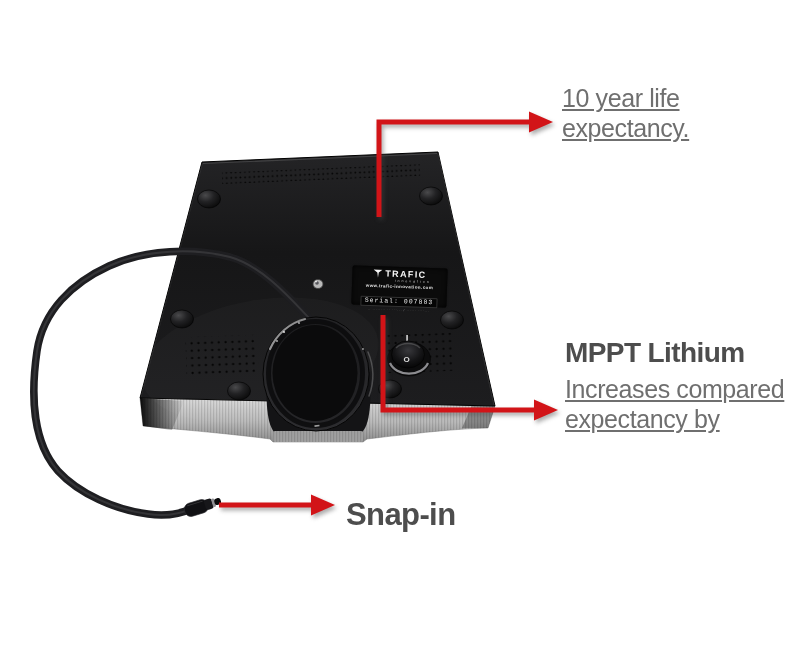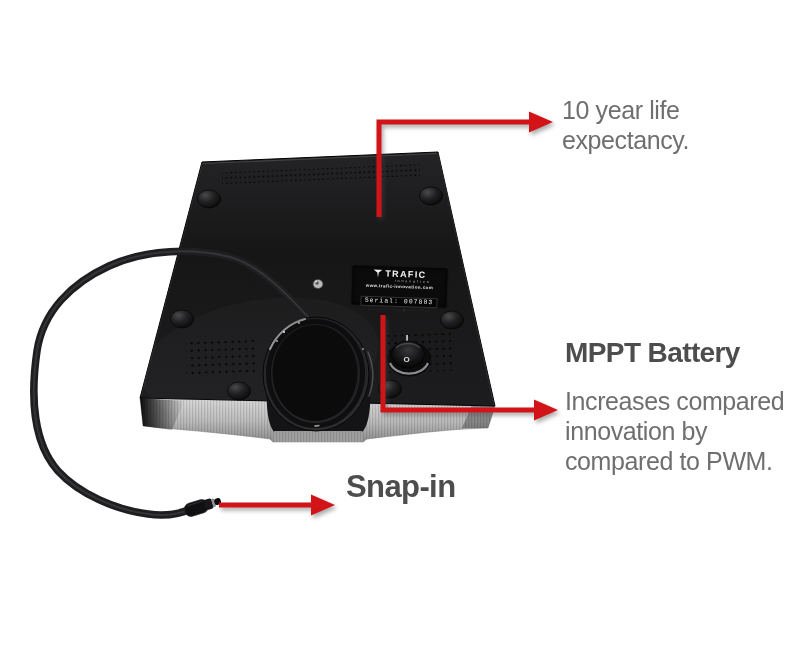--- a/index.html
+++ b/index.html
@@ -5,21 +5,21 @@
   html,body { margin:0; padding:0; background:#ffffff; }
   .canvas {
     position:relative; width:800px; height:659px; background:#ffffff;
     overflow:hidden; font-family:"Liberation Sans", sans-serif;
   }
   .device-svg { position:absolute; left:0; top:0; width:800px; height:659px; }
 
   
   .callout { position:absolute; }
   .callout-title { font-weight:bold; color:#4d4d4d; font-size:28px; line-height:37px; letter-spacing:-0.6px; }
-  .callout-body  { color:#6f6f6f; font-size:25px; line-height:30px; letter-spacing:-0.4px; margin-top:15px; }
+  .callout-body  { color:#6f6f6f; font-size:25px; line-height:30px; letter-spacing:-0.4px; margin-top:3px;text-decoration:underline; }
   .callout.snap .callout-title { font-size:31px; line-height:42px; }
 
   
   .device-label {
     position:absolute; left:352px; top:267px; width:95px; height:39px;
     background:#0b0b0b; border-radius:2px; transform:rotate(2deg);
     box-shadow: inset 0 0 5px rgba(0,0,0,.95), 0 0 2px rgba(0,0,0,.45);
     color:#f0f0f0; text-align:center; padding-top:3px; box-sizing:border-box;
   }
   .brand-row { display:flex; justify-content:center; align-items:center; gap:3px; line-height:9px; }
@@ -182,28 +182,27 @@
   </div>
 
   <div class="callout" style="left:562px; top:80px;">
     <div class="callout-body">
       <div>10 year life expectancy.</div>
     </div>
   </div>
 
   <div class="callout" style="left:565px; top:334px;">
     <div class="callout-title">
-      <div>MPPT Battery</div>
+      <div>MPPT Lithium</div>
     </div>
     <div class="callout-body">
       <div>Increases compared</div>
-      <div>innovation by</div>
-      <div>compared to PWM.</div>
-    </div>
-  </div>
-
-  <div class="callout snap" style="left:346px; top:466px;">
+      <div>expectancy by</div>
+    </div>
+  </div>
+
+  <div class="callout snap" style="left:346px; top:494px;">
     <div class="callout-title">
       <div>Snap-in</div>
     </div>
   </div>
 
 </div>
 
 </body></html>

